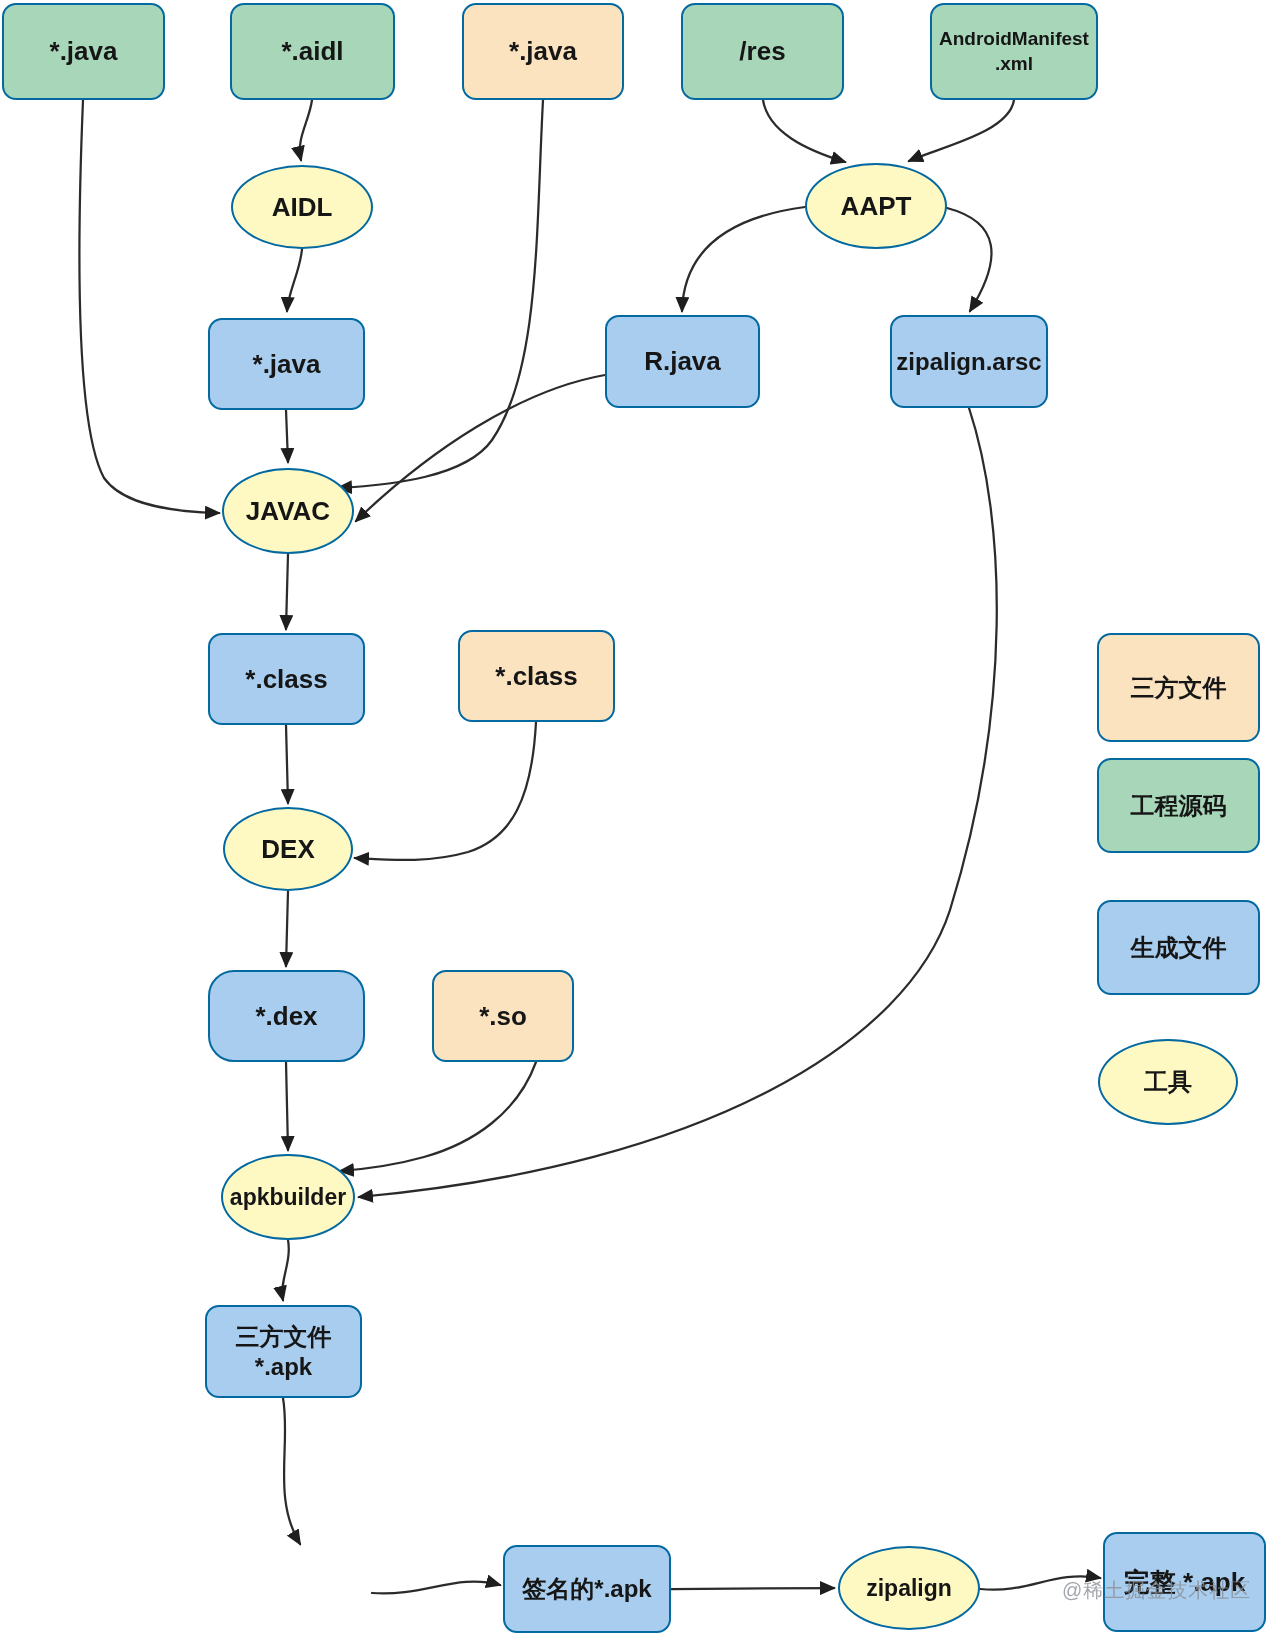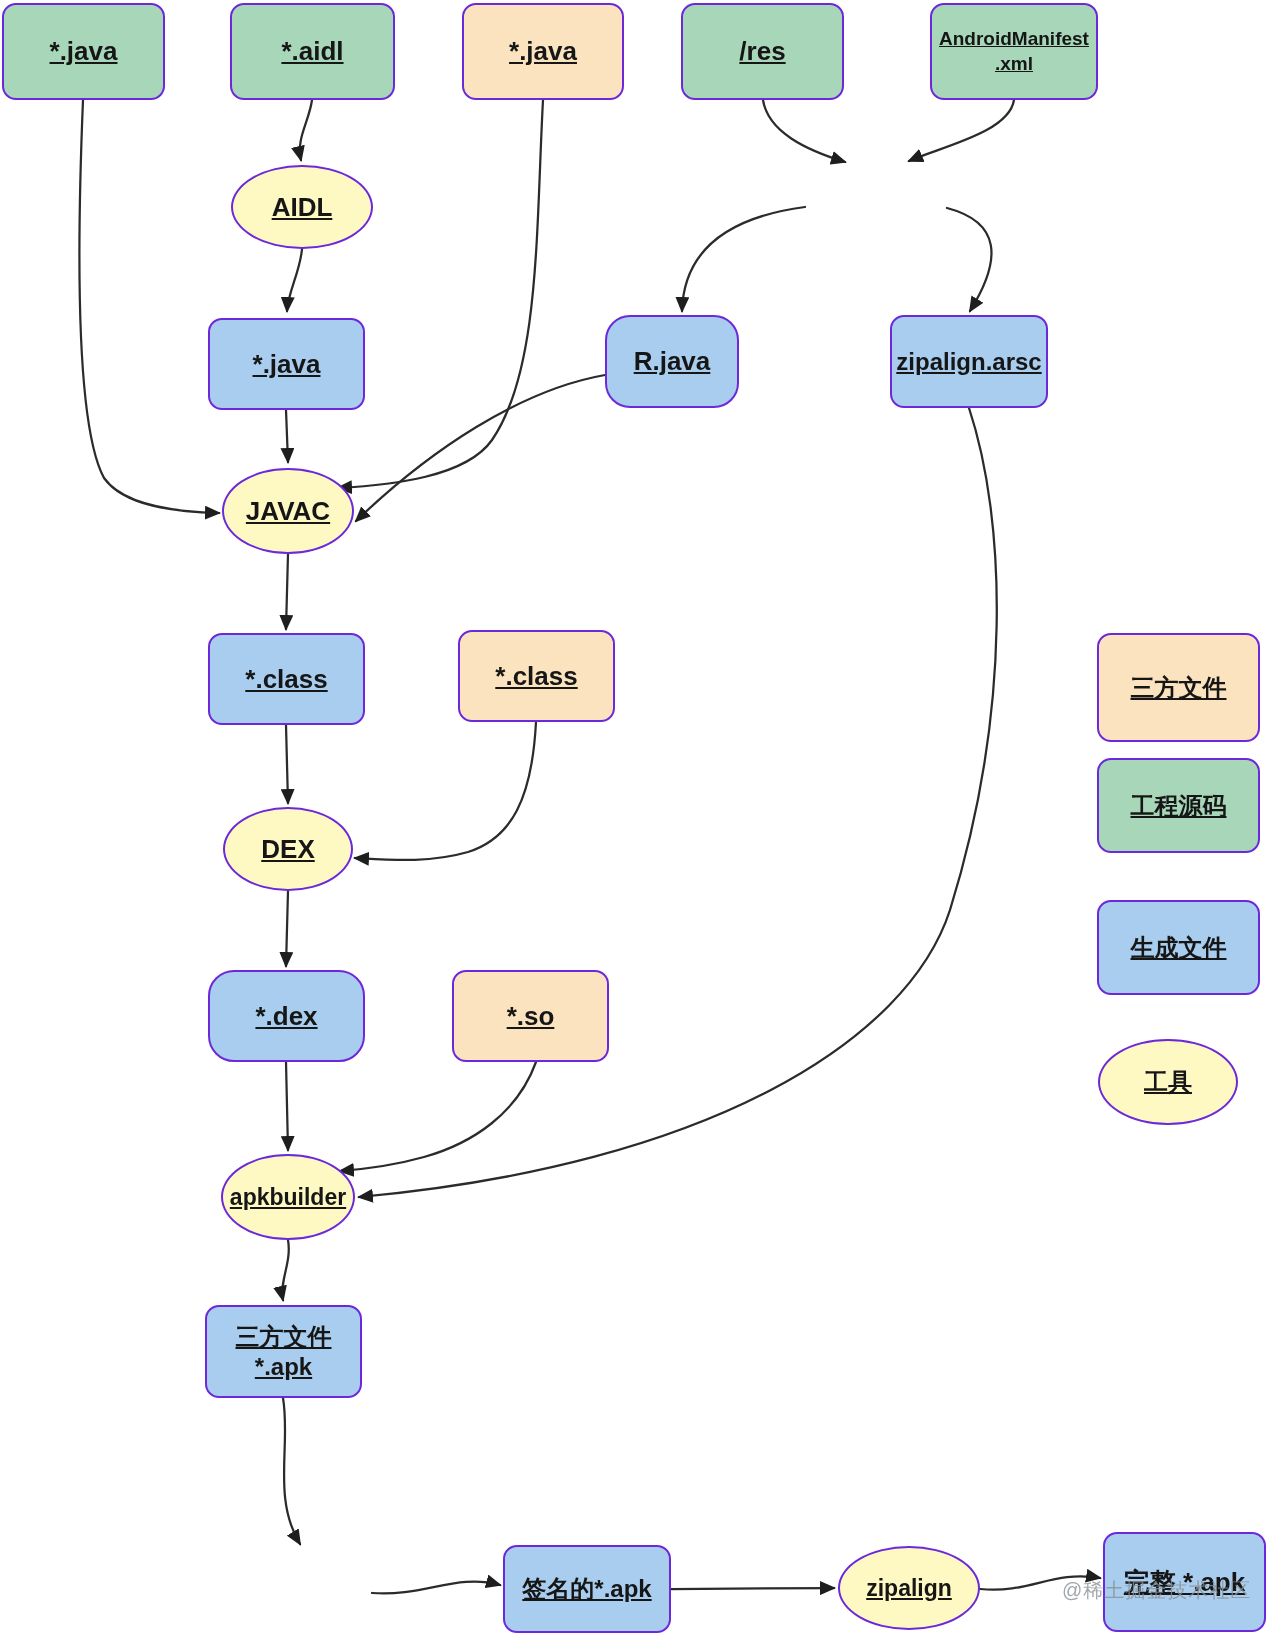--- a/index.html
+++ b/index.html
@@ -3,22 +3,22 @@
 <meta charset="utf-8">
 <style>
   html,body{margin:0;padding:0;background:#ffffff;}
   .canvas{
     position:relative;width:1272px;height:1638px;background:#ffffff;overflow:hidden;
     font-family:"Liberation Sans","DejaVu Sans",sans-serif;
   }
   svg.edges{position:absolute;left:0;top:0;z-index:1;}
   .node{
     position:absolute;z-index:2;display:flex;align-items:center;justify-content:center;
-    box-sizing:border-box;border:2px solid #6d28d9;color:#161616;text-align:center;
-    font-weight:600;font-size:26px;line-height:1.25;white-space:pre-line;text-decoration:underline;
+    box-sizing:border-box;border:2px solid #0369a1;color:#161616;text-align:center;
+    font-weight:600;font-size:26px;line-height:1.25;white-space:pre-line;
   }
   .box{border-radius:14px;}
   .ellipse{border-radius:50%;background:#fef9c3;}
   .green{background:#a7d7b8;}
   .orange{background:#fce3c0;}
   .blue{background:#a9cdee;}
   .small-label{font-size:19px;line-height:1.3;}
   .mid-label{font-size:24px;}
   .ellipse-small{font-size:23px;}
   .watermark{
@@ -64,34 +64,35 @@
   </svg>
 
   <div class="node box green" style="left:2px;top:3px;width:163px;height:97px;">*.java</div>
   <div class="node box green" style="left:230px;top:3px;width:165px;height:97px;">*.aidl</div>
   <div class="node box orange" style="left:462px;top:3px;width:162px;height:97px;">*.java</div>
   <div class="node box green" style="left:681px;top:3px;width:163px;height:97px;">/res</div>
   <div class="node box green small-label" style="left:930px;top:3px;width:168px;height:97px;">AndroidManifest
 .xml</div>
 
   <div class="node ellipse" style="left:231px;top:165px;width:142px;height:84px;">AIDL</div>
+  <div class="node ellipse" style="left:805px;top:163px;width:142px;height:86px;">AAPT</div>
 
   <div class="node box blue" style="left:208px;top:318px;width:157px;height:92px;">*.java</div>
-  <div class="node box blue" style="left:605px;top:315px;width:134px;height:93px;border-radius:25px;">R.java</div>
+  <div class="node box blue" style="left:605px;top:315px;width:155px;height:93px;">R.java</div>
   <div class="node box blue mid-label" style="left:890px;top:315px;width:158px;height:93px;">zipalign.arsc</div>
 
   <div class="node ellipse" style="left:222px;top:468px;width:132px;height:86px;">JAVAC</div>
 
   <div class="node box blue" style="left:208px;top:633px;width:157px;height:92px;">*.class</div>
   <div class="node box orange" style="left:458px;top:630px;width:157px;height:92px;">*.class</div>
 
   <div class="node ellipse" style="left:223px;top:807px;width:130px;height:84px;">DEX</div>
 
   <div class="node box blue" style="left:208px;top:970px;width:157px;height:92px;border-radius:26px;">*.dex</div>
-  <div class="node box orange" style="left:452px;top:970px;width:157px;height:92px;">*.so</div>
+  <div class="node box orange" style="left:432px;top:970px;width:142px;height:92px;">*.so</div>
 
   <div class="node ellipse ellipse-small" style="left:221px;top:1154px;width:134px;height:86px;">apkbuilder</div>
 
   <div class="node box blue mid-label" style="left:205px;top:1305px;width:157px;height:93px;">三方文件
 *.apk</div>
 
   <div class="node box blue mid-label" style="left:503px;top:1545px;width:168px;height:88px;">签名的*.apk</div>
   <div class="node ellipse ellipse-small" style="left:838px;top:1546px;width:142px;height:84px;">zipalign</div>
   <div class="node box blue" style="left:1103px;top:1532px;width:163px;height:100px;">完整 *.apk</div>
 

